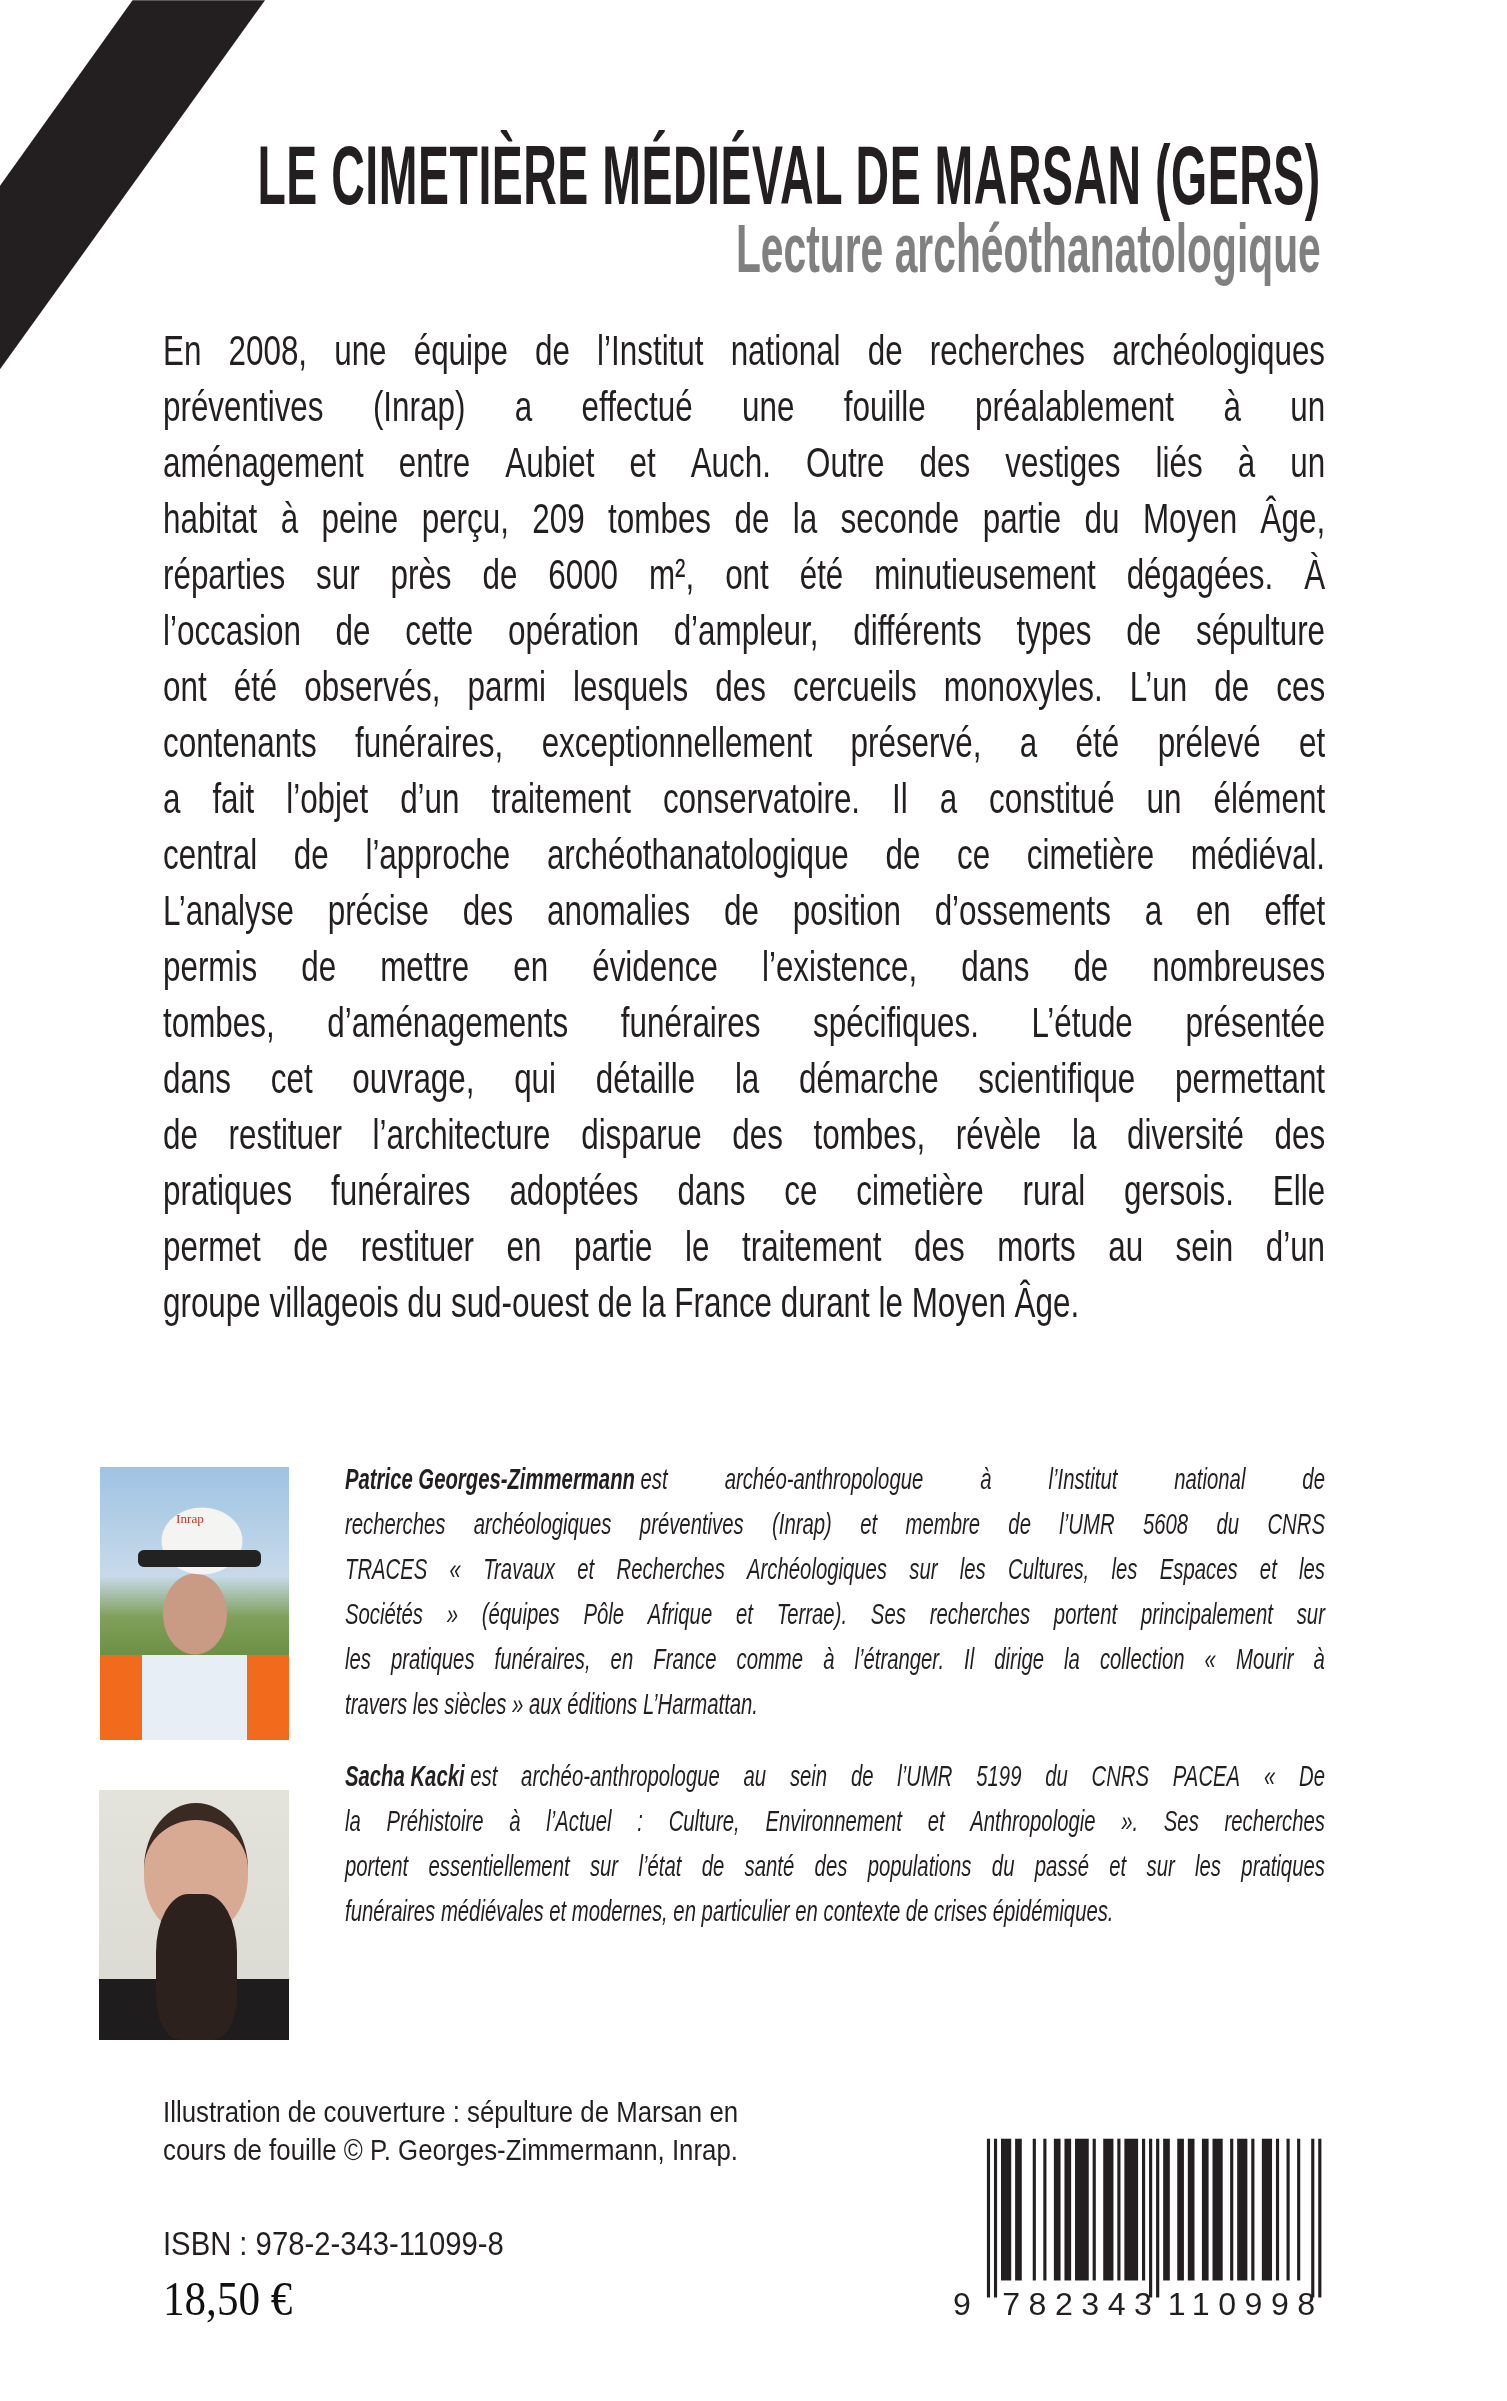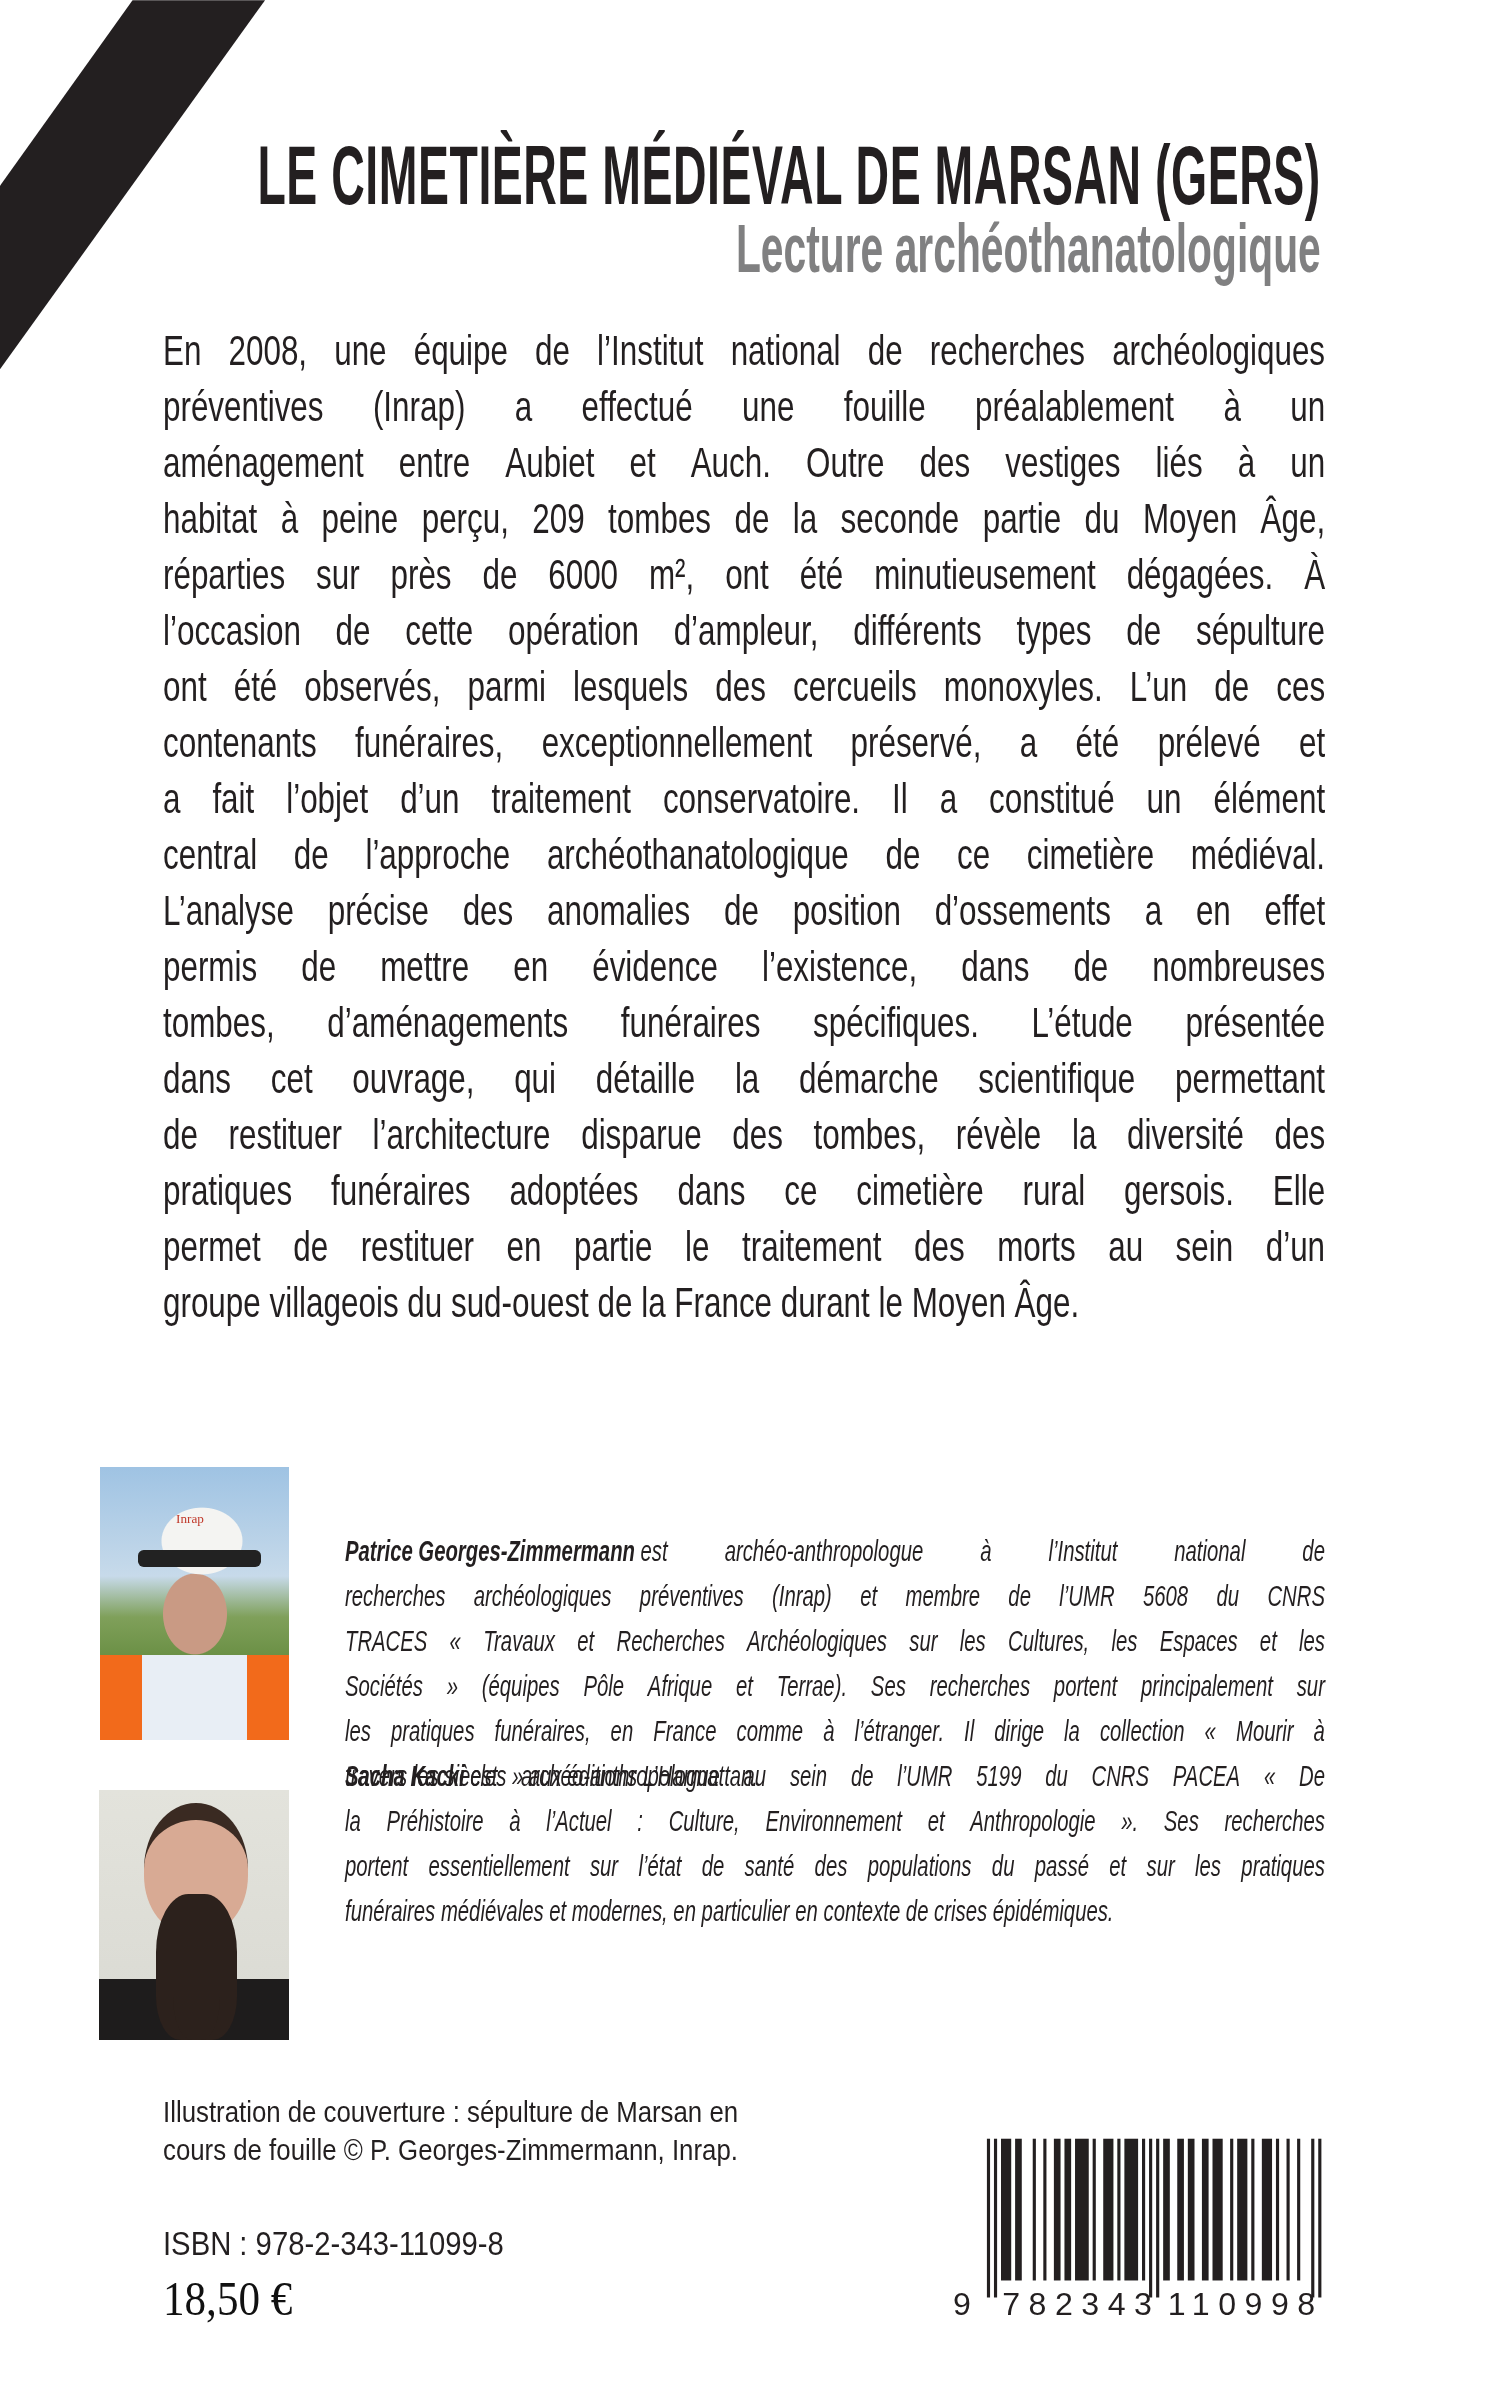--- a/index.html
+++ b/index.html
@@ -316,21 +316,21 @@
         <span> Âge.</span>
       </div>
     </div>
   </div>
 
 <div class="photo photo1">
   <div class="hat-band"></div>
   <div class="logo">Inrap</div>
   <div class="vest"></div>
 </div>
-<div class="bio" id="bio0" style="top:1529px;">
+<div class="bio" id="bio0" style="top:1457px;">
     <div class="bio-line">
       <div class="bio-line-inner">
         <span><b>Patrice Georges-Zimmermann</b> est</span>
         <span>archéo-anthropologue</span>
         <span>à</span>
         <span>l’Institut</span>
         <span>national</span>
         <span>de</span>
       </div>
     </div>

